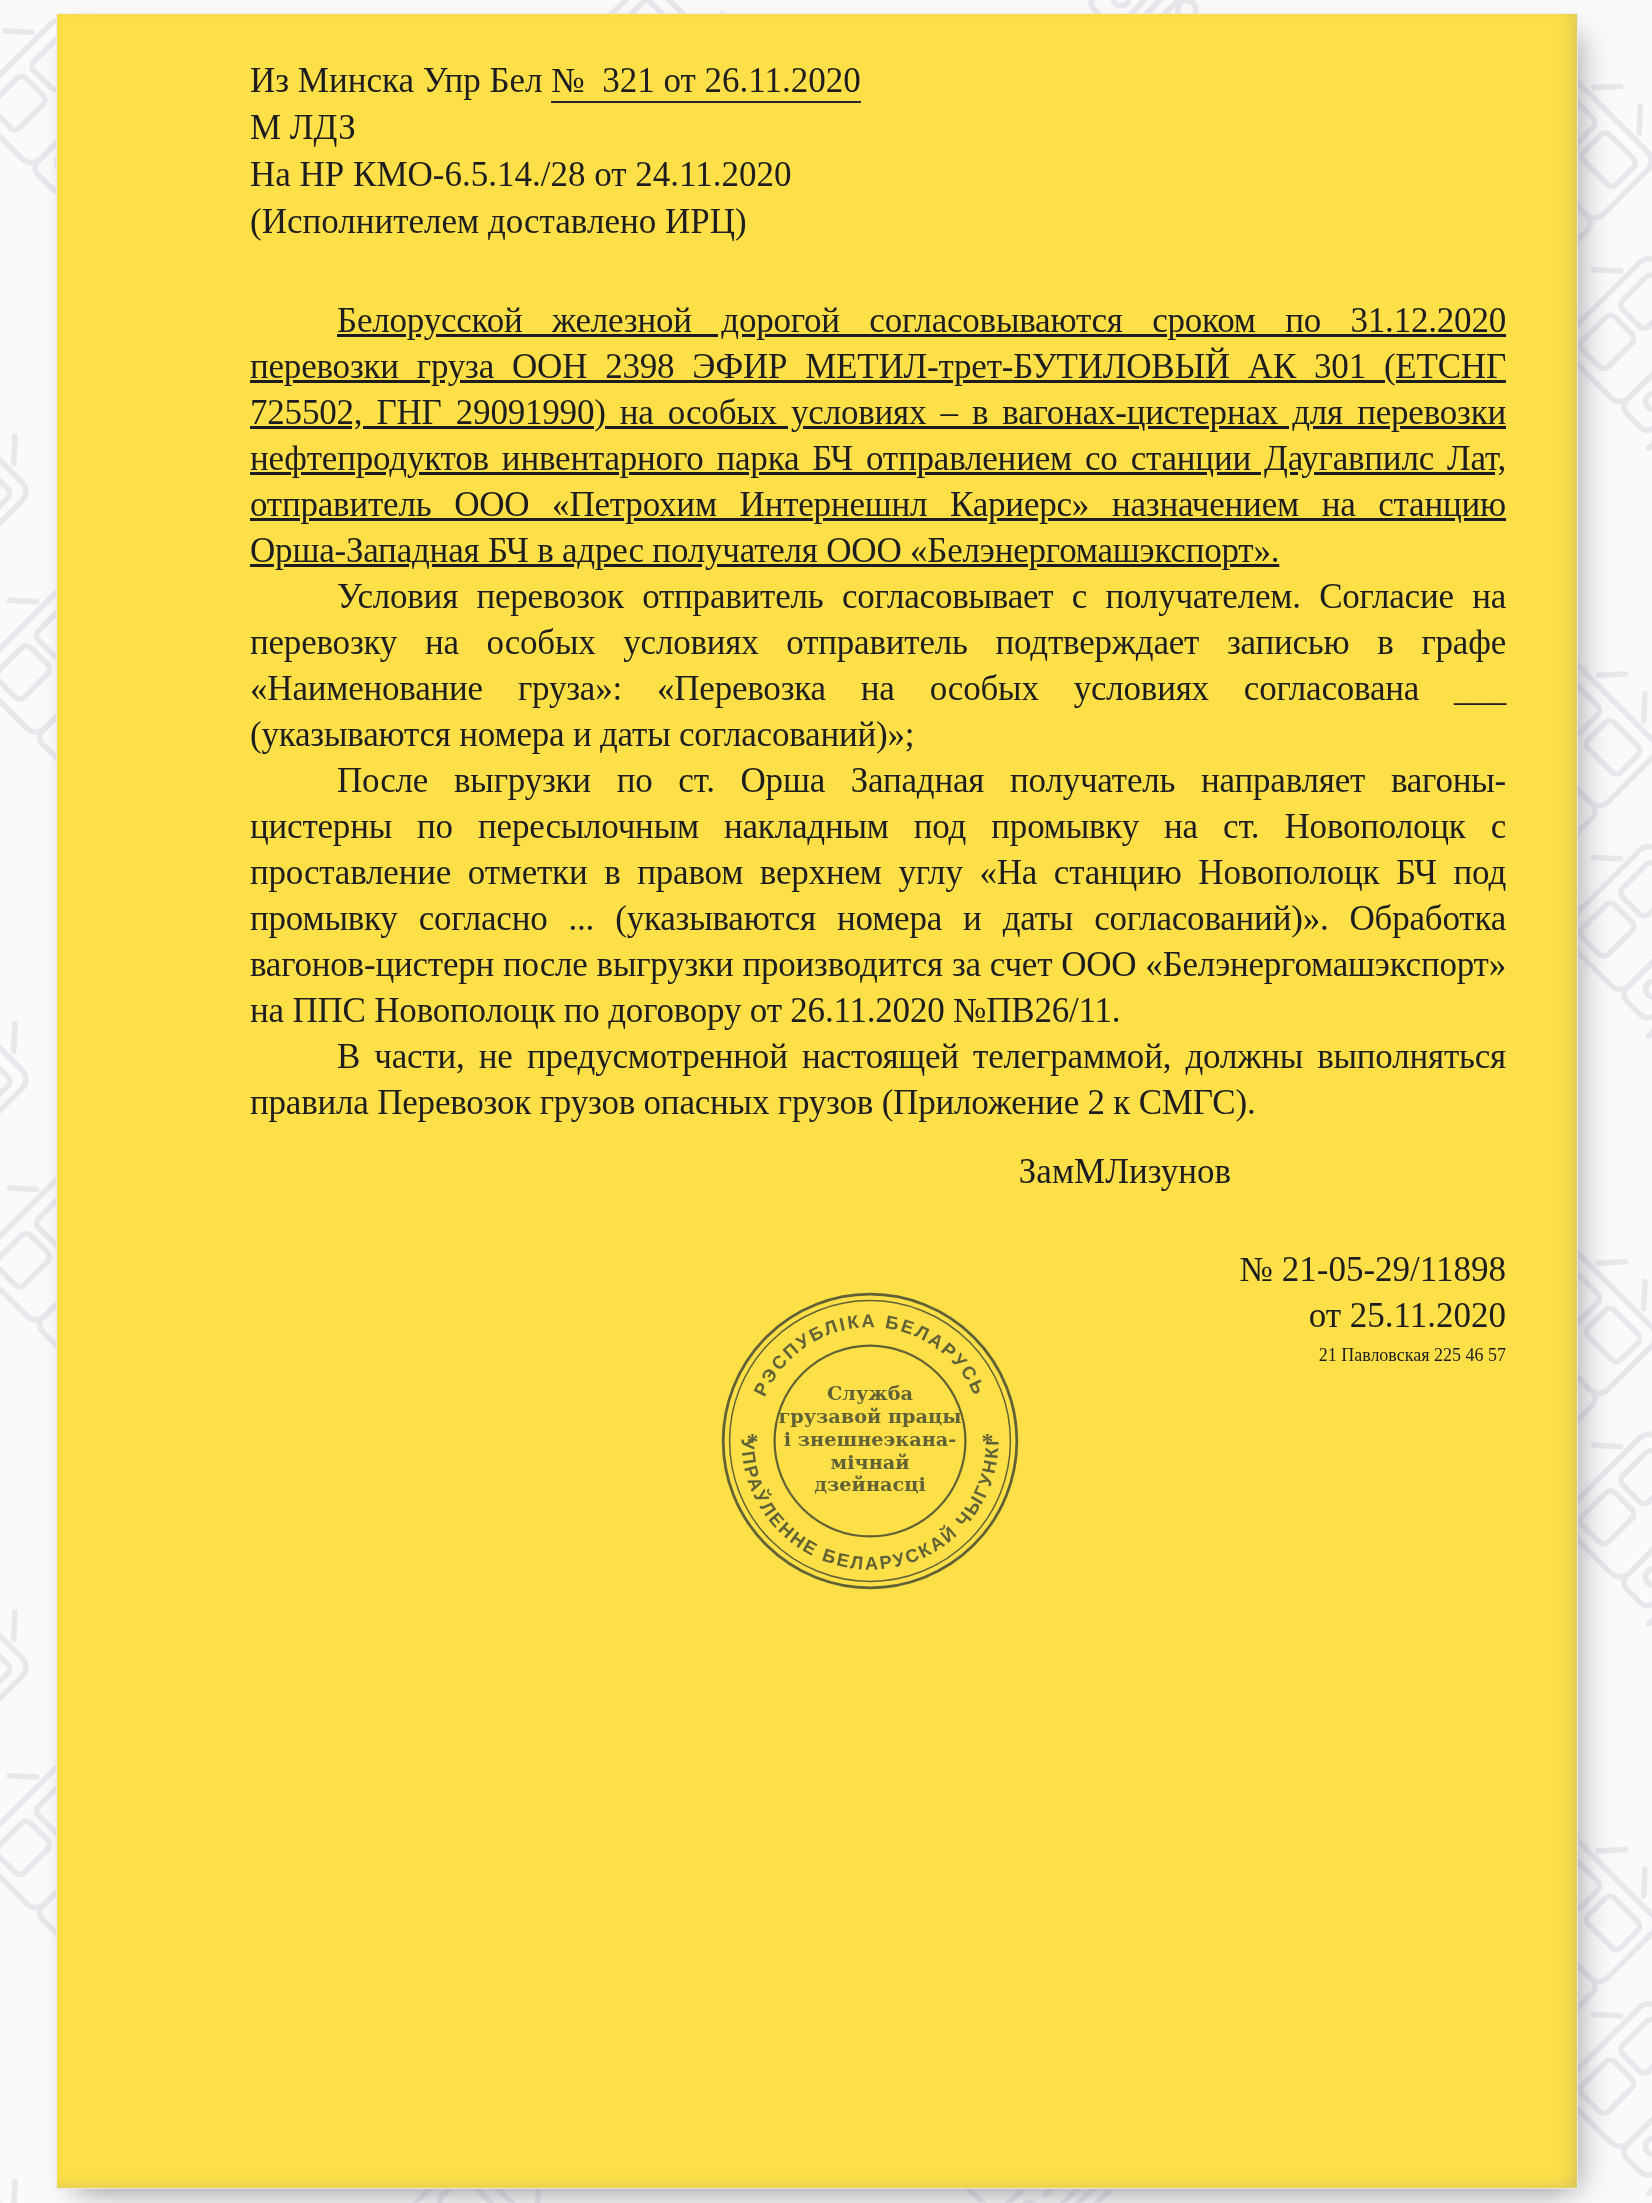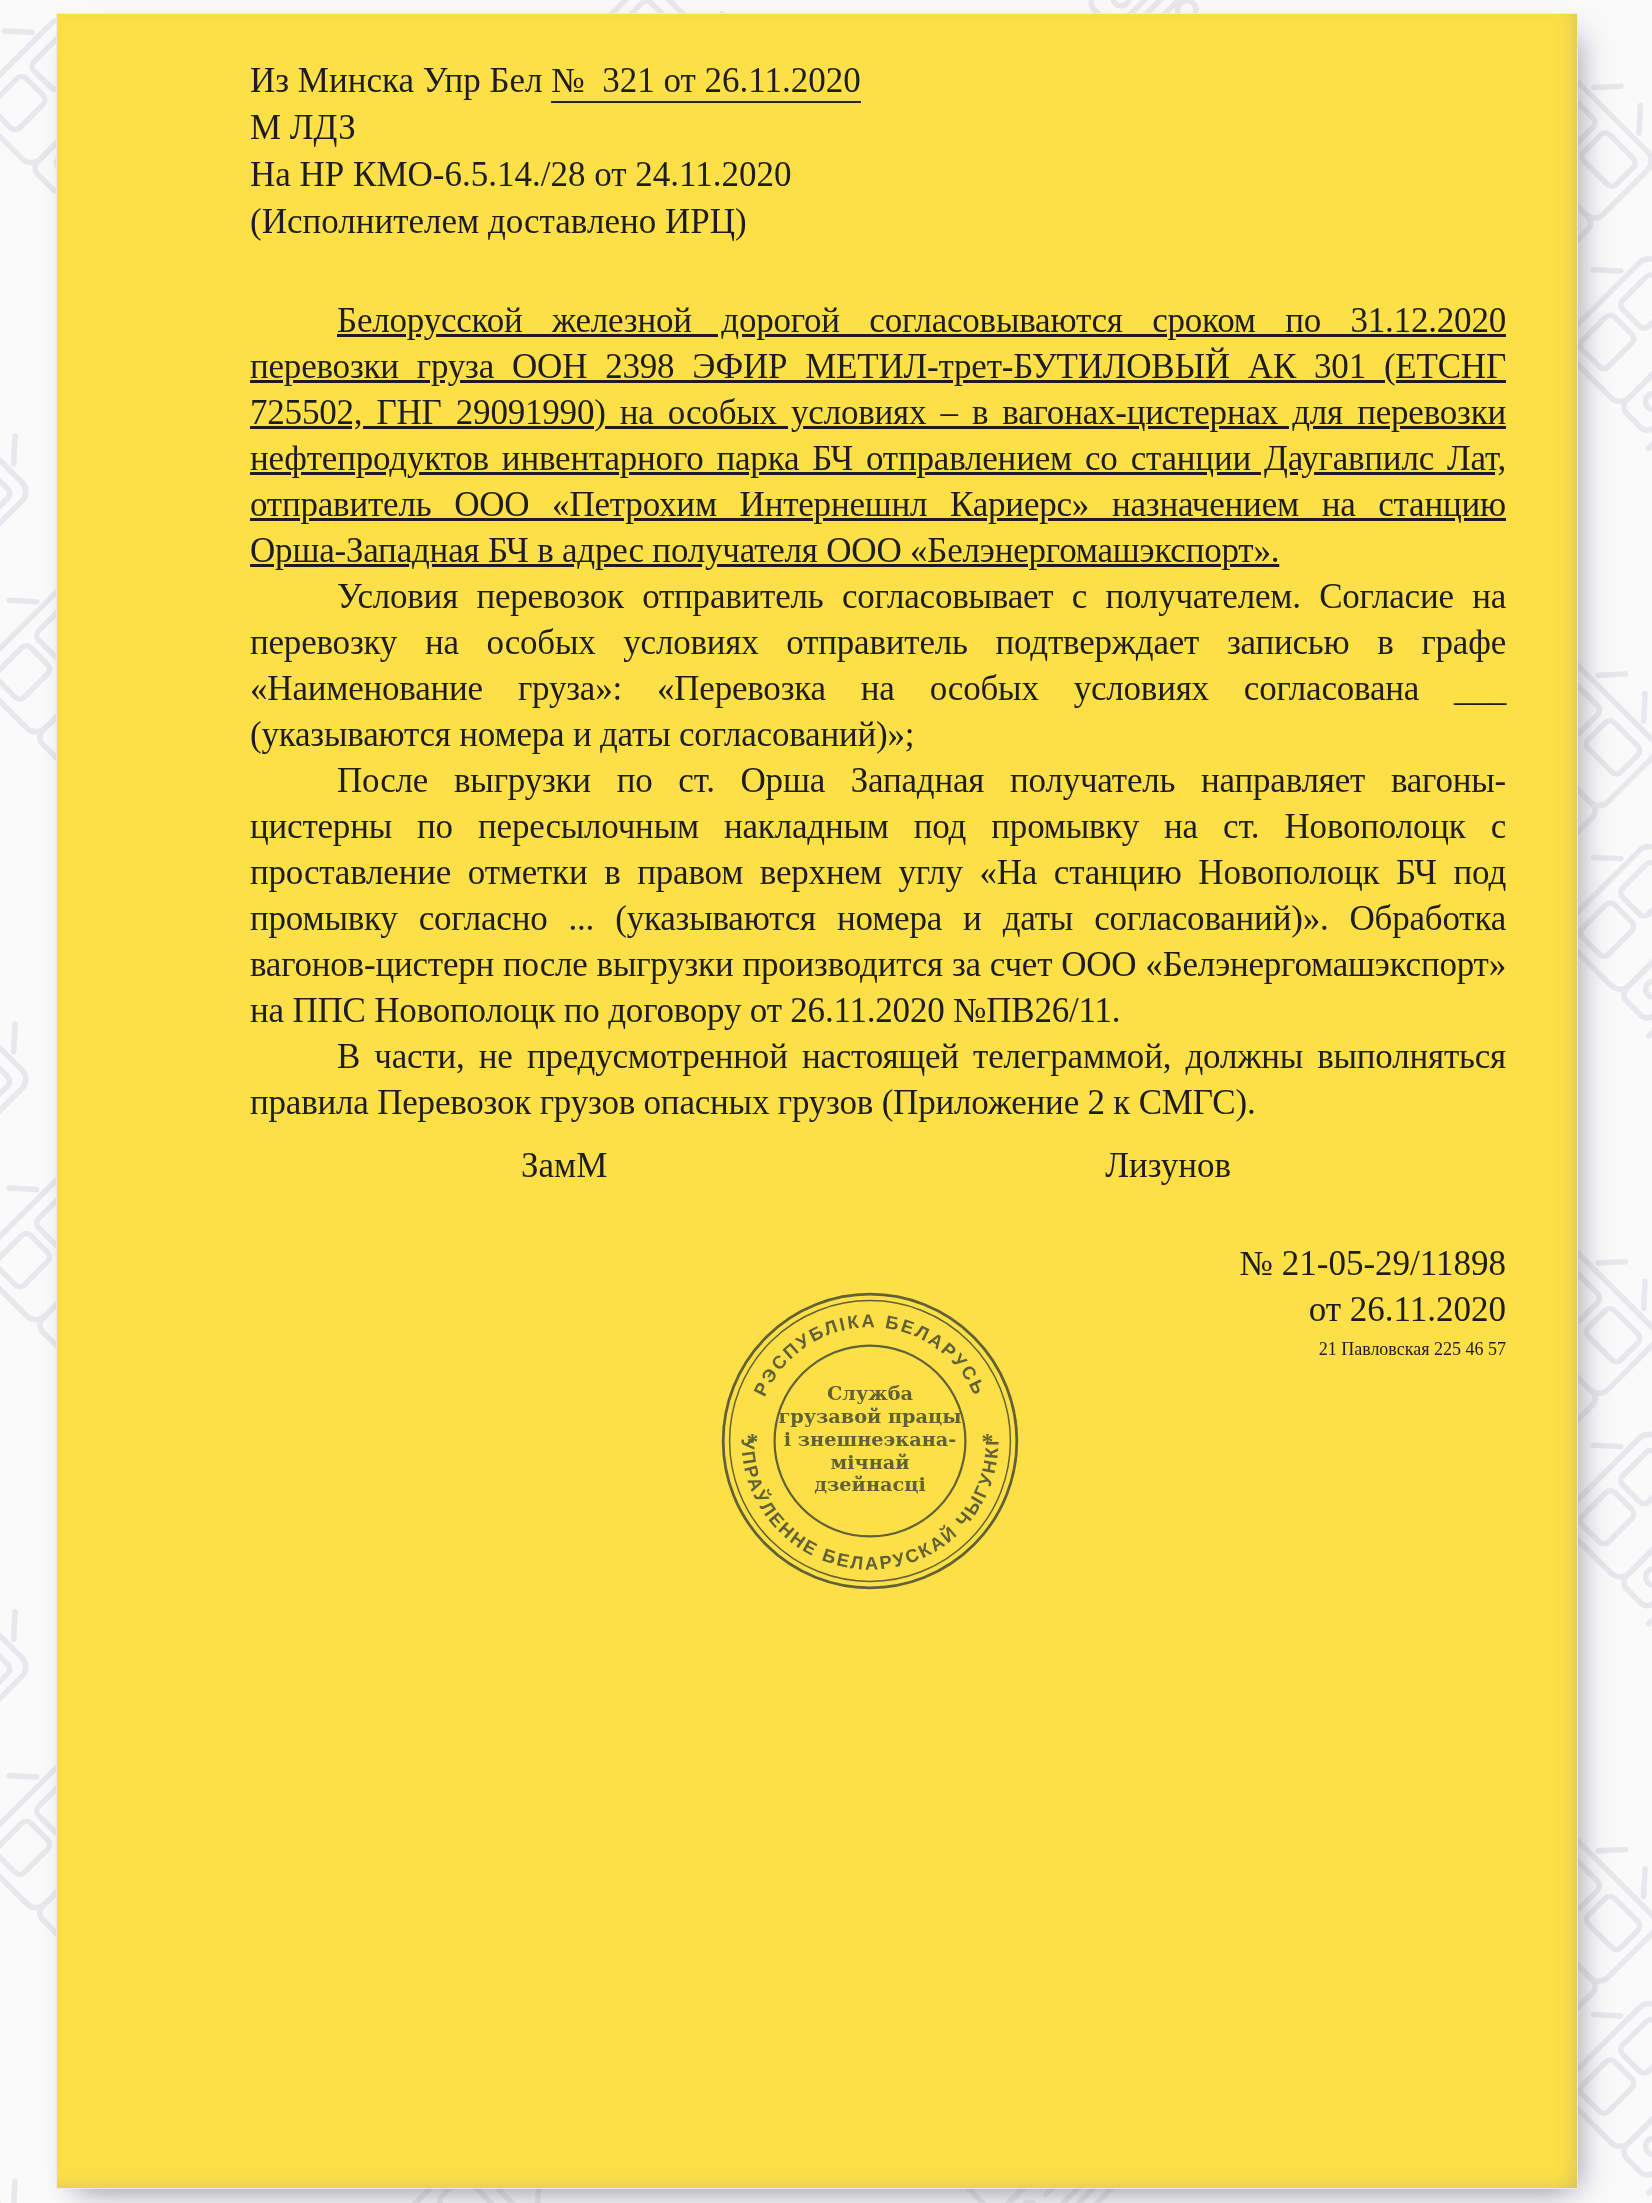--- a/index.html
+++ b/index.html
@@ -27,22 +27,22 @@
     font-size:35px;line-height:46px;
   }
   .hdr{margin:0;line-height:47px;}
   .hdr .num{white-space:pre;border-bottom:2.8px solid #262628;padding-bottom:0.9px;}
   .body-par{
     margin:0;text-align:justify;text-indent:87px;
     letter-spacing:-0.2px;
   }
   .first-par{margin-top:53px;text-decoration:underline;}
   .sig-row{
-    display:flex;justify-content:space-between;align-items:flex-start;
-    margin-top:17px;height:46px;
+    display:flex;justify-content:flex-end;align-items:flex-start;
+    margin-top:23px;height:46px;
   }
   .sig-title{margin-left:271px;}
   .sig-name{margin-right:275px;}
   .footer-block{margin-top:52px;text-align:right;}
   .footer-line{line-height:46px;}
   .footer-contact{font-size:18px;line-height:33px;margin-left:32px;}
   
   .stamp{
     position:absolute;left:657px;top:1271px;width:312px;height:312px;z-index:3;
     opacity:.85;mix-blend-mode:multiply;
@@ -115,21 +115,21 @@
     <p class="body-par">После выгрузки по ст. Орша Западная получатель направляет вагоны-цистерны по пересылочным накладным под промывку на ст. Новополоцк с проставление отметки в правом верхнем углу «На станцию Новополоцк БЧ под промывку согласно ... (указываются номера и даты согласований)». Обработка вагонов-цистерн после выгрузки производится за счет ООО «Белэнергомашэкспорт» на ППС Новополоцк по договору от 26.11.2020 №ПВ26/11.</p>
     <p class="body-par">В части, не предусмотренной настоящей телеграммой, должны выполняться правила Перевозок грузов опасных грузов (Приложение 2 к СМГС).</p>
 
     <div class="sig-row">
       <span class="sig-title">ЗамМ</span>
       <span class="sig-name">Лизунов</span>
     </div>
 
     <div class="footer-block">
       <div class="footer-line">№ 21-05-29/11898</div>
-      <div class="footer-line">от 26.11.2020</div>
+      <div class="footer-line">от 25.11.2020</div>
       <div class="footer-contact">21 Павловская 225 46 57</div>
     </div>
   </div>
 
   <div class="stamp">
     <svg viewBox="0 0 340 340">
       <g stroke="#4554b4" fill="none">
         <circle cx="170" cy="170" r="160" stroke-width="3"></circle>
         <circle cx="170" cy="170" r="153" stroke-width="1.6"></circle>
         <circle cx="170" cy="170" r="104" stroke-width="2.4"></circle>

